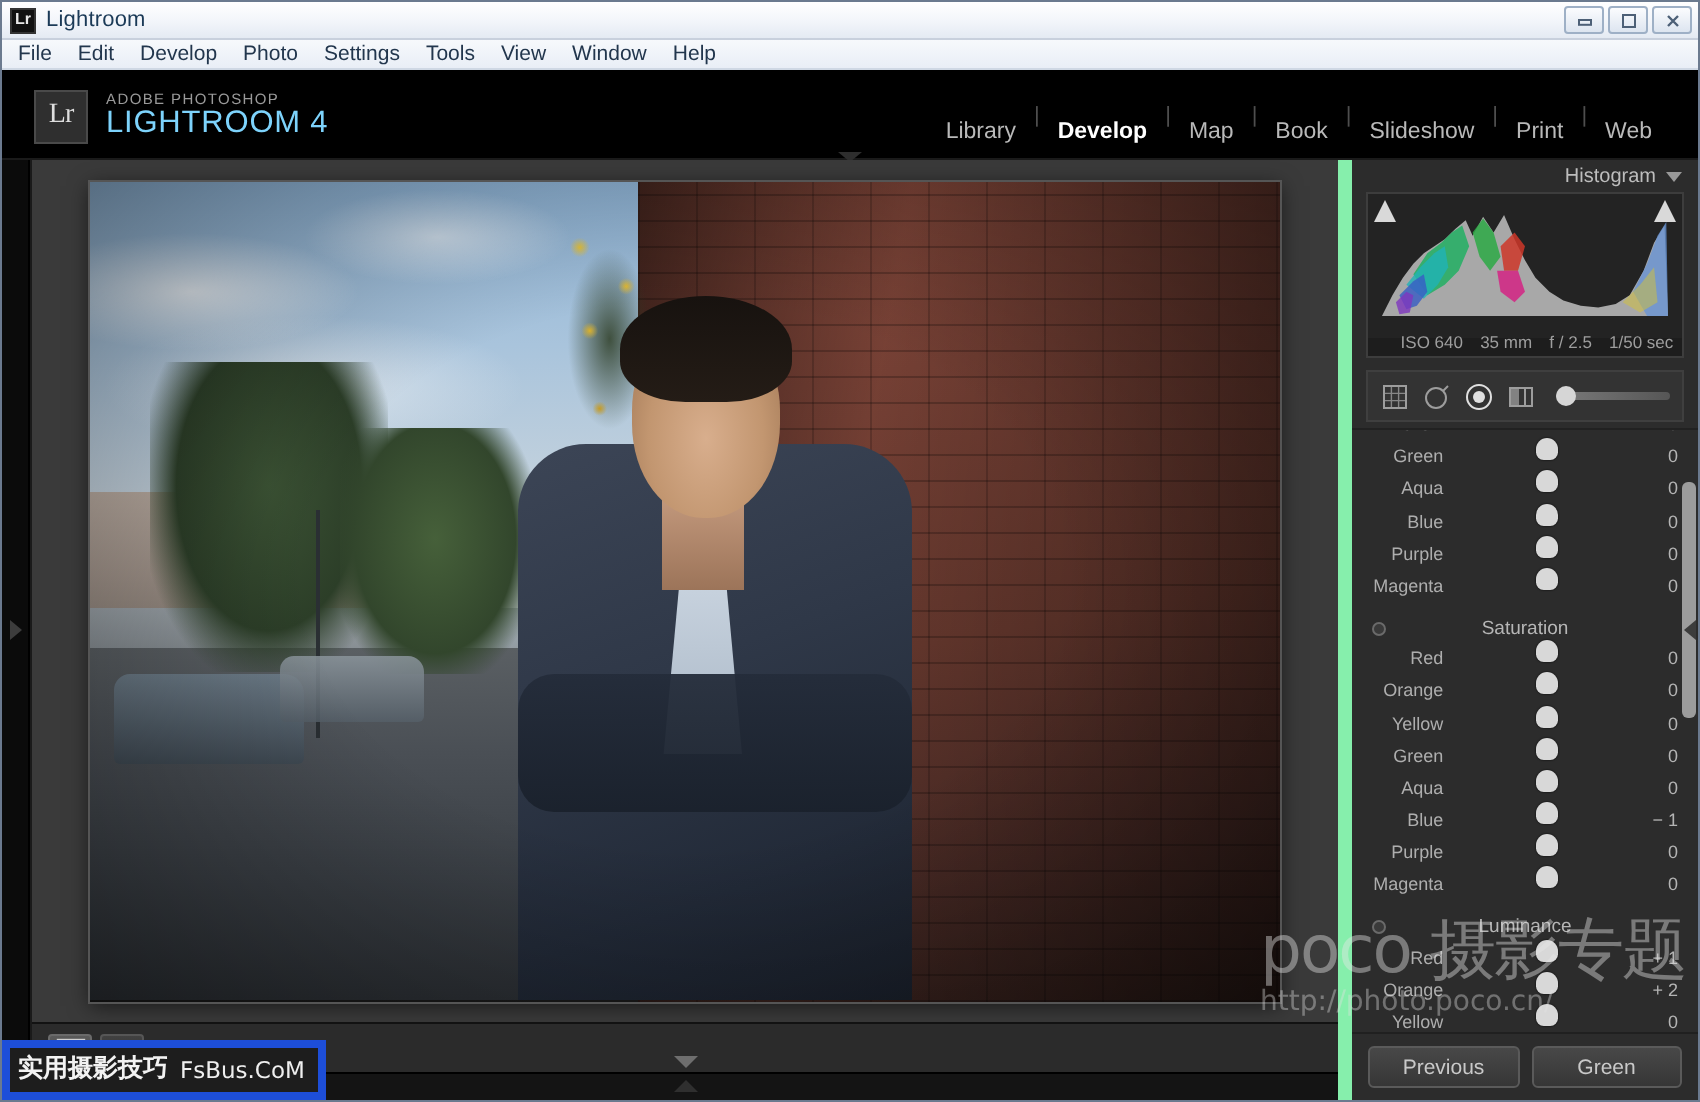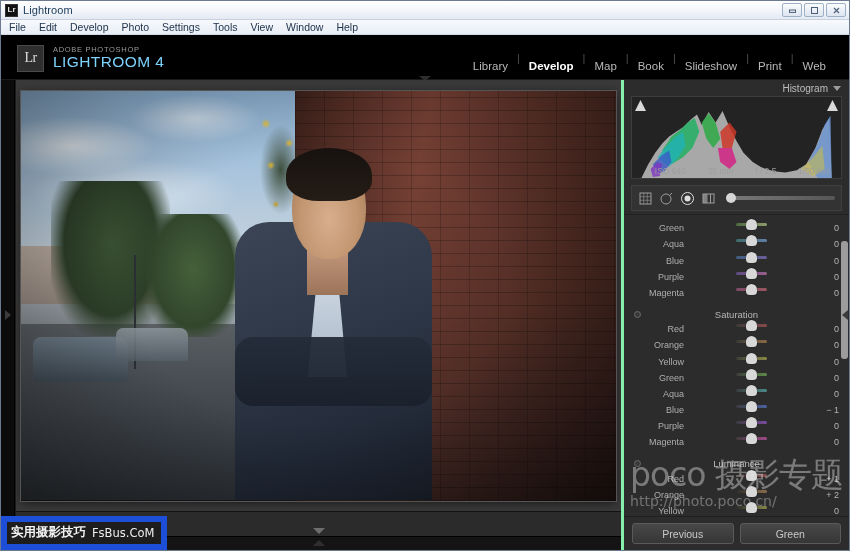--- a/index.html
+++ b/index.html
@@ -323,23 +323,23 @@
   }
   .filmstrip-bar .arrow {
     position:absolute; left:50%; transform:translateX(-50%); top:3px;
     width:0;height:0;
     border-left:6px solid transparent;border-right:6px solid transparent;
     border-bottom:6px solid #2f2f2f;
   }
 
   
   .right-panel {
-    width: 228px; flex: none;
+    width: 180px; flex: none;
     background: #2c2c2c;
-    border-left: 3px solid #86efac;
+    border-left: 7px solid #86efac;
     display: flex; flex-direction: column;
     position: relative;
   }
   .panel-head {
     height: 16px; flex: none;
     display: flex; align-items: center; justify-content: flex-end;
     padding-right: 8px; gap: 5px;
     background: #2c2c2c;
   }
   .panel-head .lbl { font-size: 10px; color: #bdbdbd; }
@@ -457,21 +457,21 @@
     display:flex; align-items:center; justify-content:center;
   }
 
   
   .status-wm {
     position: absolute; left: 0; bottom: 0;
     z-index: 60;
     background: #1d1d1d;
     padding: 2px 7px 3px 4px;
     display: flex; align-items: center; gap: 6px;
-    border: 6px solid #1d4ed8;
+    border: 4px solid #1d4ed8;
   }
   .status-wm .cn {
     font-size: 12.5px; color: #f2f2f2; font-weight: bold;
     font-family: "DejaVu Sans", sans-serif;
   }
   .status-wm .en {
     font-size: 11.5px; color: #efefef;
     font-family: "DejaVu Sans", sans-serif;
   }
 </style>

